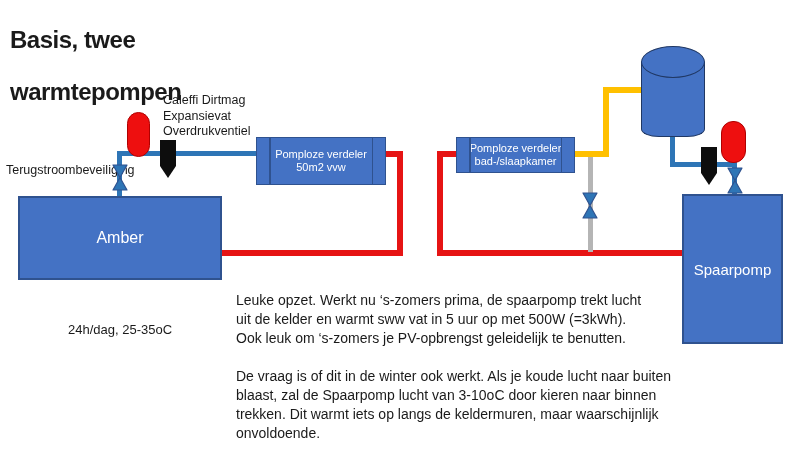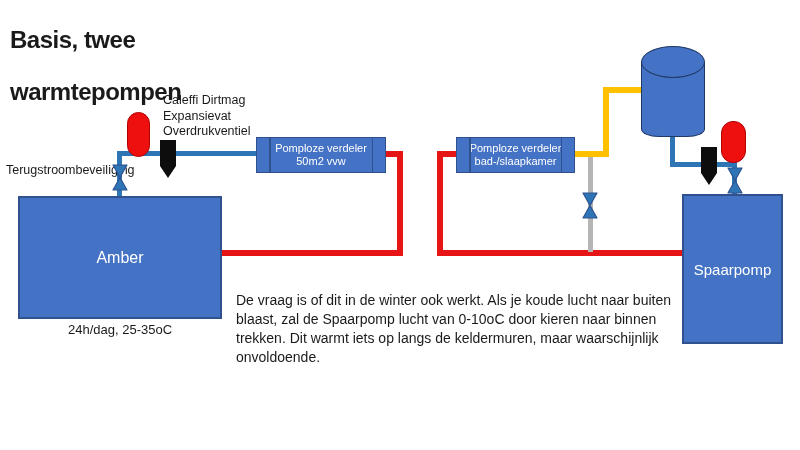--- a/index.html
+++ b/index.html
@@ -14,28 +14,28 @@
   .terugstroom-label{left:6px;top:163px;font-size:12.5px;}
   .bypass-label{left:430px;top:184px;width:145px;font-size:12.5px;line-height:16px;text-align:right;}
   .notes{left:236px;top:291px;width:460px;font-size:14px;line-height:19px;}
   .notes p{margin:0 0 19px 0;}
   .amber-sub{left:18px;top:322px;width:204px;text-align:center;font-size:13px;}
   .right-sub{left:668px;top:326px;width:128px;text-align:center;font-size:14px;line-height:19px;}
 
   
   .unit{background:var(--box-fill);border:2px solid var(--box-border);box-sizing:border-box;
         display:flex;align-items:center;justify-content:center;color:var(--box-text);z-index:2;}
-  .amber-box{left:18px;top:196px;width:204px;height:123px;font-size:16px;}
+  .amber-box{left:18px;top:196px;width:204px;height:84px;font-size:16px;}
   .spaarpomp-box{left:682px;top:194px;width:101px;height:150px;font-size:15px;}
   .manifold{background:var(--box-fill);border:1.5px solid var(--box-border);box-sizing:border-box;
             display:flex;align-items:center;justify-content:center;text-align:center;
             color:var(--box-text);font-size:11px;line-height:13px;z-index:2;}
   .manifold::before,.manifold::after{content:"";position:absolute;top:0;bottom:0;width:1.5px;background:var(--box-border);}
   .manifold::before{left:12px;} .manifold::after{right:12px;}
-  .verdeler1{left:256px;top:137px;width:130px;height:36px;}
+  .verdeler1{left:256px;top:137px;width:130px;height:48px;}
   .verdeler2{left:456px;top:137px;width:119px;height:36px;}
 
   
   .tank-body{left:641px;top:62px;width:64px;height:75px;background:var(--box-fill);
              border-left:1.5px solid var(--tank-border);border-right:1.5px solid var(--tank-border);
              border-bottom:1.5px solid var(--tank-border);border-radius:0 0 18px 18px/0 0 8px 8px;
              box-sizing:border-box;z-index:2;}
   .tank-top{left:641px;top:46px;width:64px;height:32px;background:var(--box-fill);
             border:1.5px solid var(--tank-border);border-radius:50%;box-sizing:border-box;z-index:3;}
 
@@ -145,19 +145,22 @@
   </div>
 
   <div class="abs caleffi-label pre">Caleffi Dirtmag
 Expansievat
 Overdrukventiel</div>
   <div class="abs terugstroom-label">Terugstroombeveiliging</div>
 
   <div class="abs amber-sub">24h/dag, 25-35oC</div>
 
   <div class="abs notes">
+    <p class="pre">Leuke opzet. Werkt nu ‘s-zomers prima, de spaarpomp trekt lucht
+uit de kelder en warmt sww vat in 5 uur op met 500W (=3kWh).
+Ook leuk om ‘s-zomers je PV-opbrengst geleidelijk te benutten.</p>
     <p class="pre">De vraag is of dit in de winter ook werkt. Als je koude lucht naar buiten
-blaast, zal de Spaarpomp lucht van 0-10oC door kieren naar binnen
+blaast, zal de Spaarpomp lucht van 3-10oC door kieren naar binnen
 trekken. Dit warmt iets op langs de keldermuren, maar waarschijnlijk
 onvoldoende.</p>
   </div>
 
 </div>
 
 </body></html>

